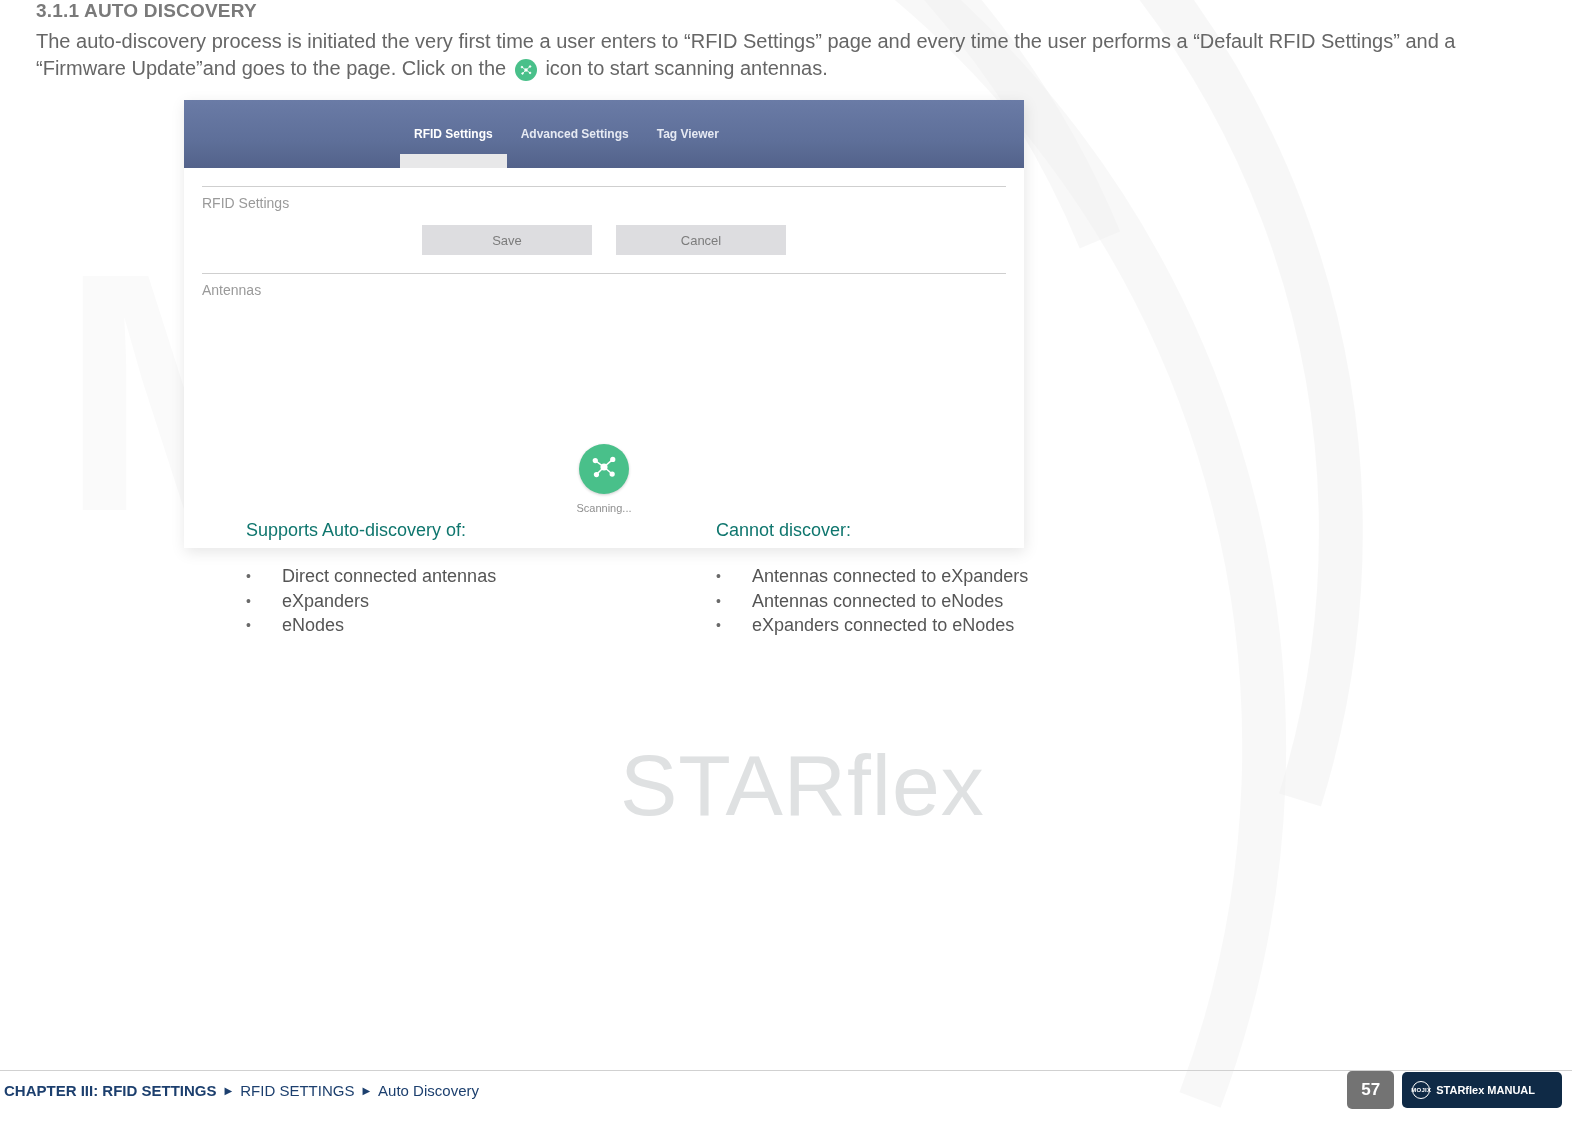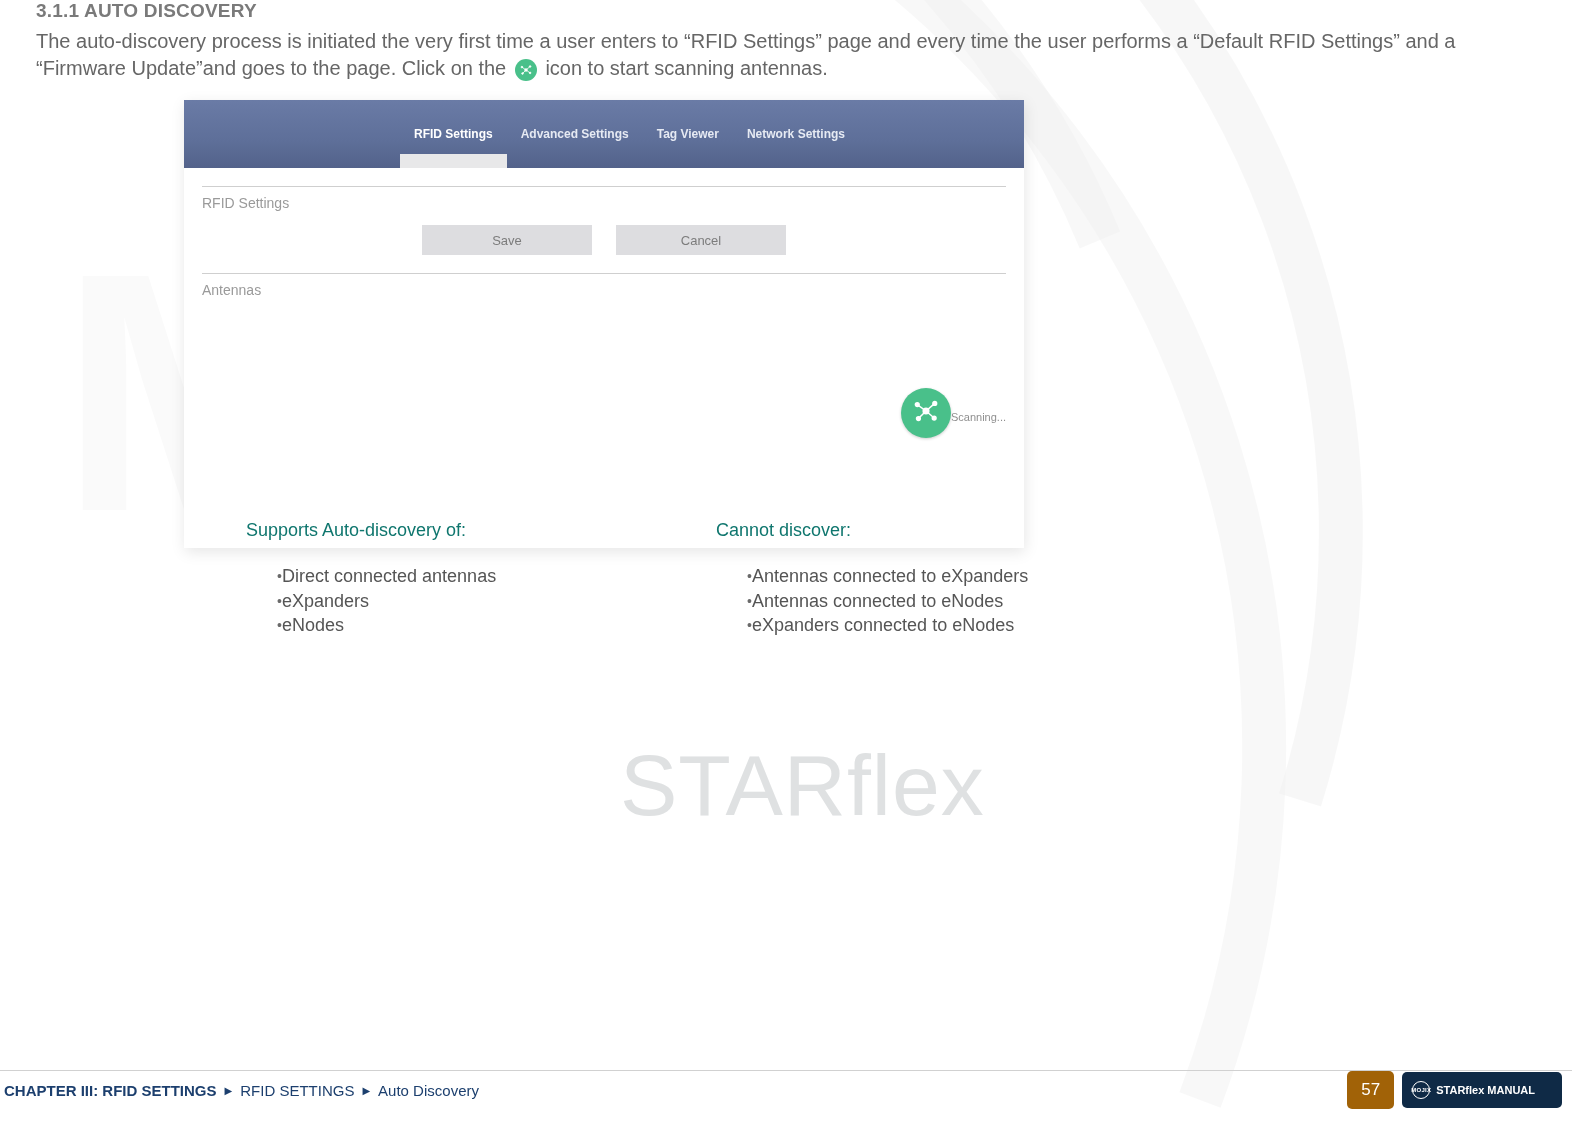--- a/index.html
+++ b/index.html
@@ -13,37 +13,37 @@
   .screenshot { position:absolute; left:184px; top:100px; width:840px; background:#fff; box-shadow:1px 4px 14px rgba(0,0,0,.10); }
   .ss-header { height:68px; background:linear-gradient(to bottom,#6a7ba6,#5e6f99 60%,#53628a); display:flex; align-items:center; padding-left:216px; gap:0; }
   .ss-tab { color:#e6eaf3; font-size:12px; font-weight:600; height:68px; display:flex; align-items:center; padding:0 14px; cursor:pointer; white-space:nowrap; }
   .ss-tab.active { color:#fff; font-weight:700; position:relative; }
   .ss-tab.active::after { content:""; position:absolute; left:0; right:0; bottom:0; height:14px; background:#e8e8e9; }
   .ss-body { padding:18px 18px 26px 18px; }
   .ss-rule { border:none; border-top:1px solid #cfcfcf; margin:0 0 8px 0; }
   .ss-label { font-size:14px; color:#9a9a9a; margin:2px 0 14px 0; }
   .ss-btnrow { display:flex; justify-content:center; gap:24px; margin-bottom:18px; }
   .ss-btn { width:170px; height:30px; background:#dddde0; color:#7c7c7c; font-size:13px; display:flex; align-items:center; justify-content:center; cursor:pointer; }
-  .scan-area { height:210px; display:flex; flex-direction:row; align-items:center; justify-content:flex-end; padding-bottom:8px; }
+  .scan-area { height:210px; display:flex; flex-direction:column; align-items:center; justify-content:flex-end; padding-bottom:8px; }
   .scan-btn { width:50px; height:50px; border-radius:50%; background:#49c08a; display:flex; align-items:center; justify-content:center; box-shadow:0 1px 3px rgba(0,0,0,.2); cursor:pointer; }
   .scan-btn svg { width:28px; height:28px; }
   .scan-text { font-size:11px; color:#8f8f8f; margin-top:8px; }
   .cols { position:absolute; left:246px; top:520px; display:flex; gap:110px; }
   .col { width:360px; }
   .col-h { font-size:18px; color:#0f766e; margin-bottom:24px; }
-  .col-item { font-size:18px; color:#555; line-height:1.25; display:flex; align-items:flex-start; margin-bottom:2px;text-align:right; }
+  .col-item { font-size:18px; color:#555; line-height:1.25; display:flex; align-items:flex-start; margin-bottom:2px; }
   .col-item::before { content:"•"; width:36px; display:inline-block; color:#6a6a6a; font-size:14px; padding-top:3px; }
   .wm-text { position:absolute; left:620px; top:705px; font-size:86px; font-weight:300; color:#dfe1e2; letter-spacing:1px; pointer-events:none;margin-top:31px; }
   .footer { position:absolute; left:0; bottom:22px; width:100%; display:flex; align-items:center; padding:0 10px 0 0; }
   .footer-rule { position:absolute; left:0; bottom:60px; width:100%; border-top:1px solid #d1d1d1; }
   .crumb { font-size:15px; color:#1c3f6e; display:flex; align-items:center; gap:8px; padding-left:4px; }
   .crumb .c1 { font-weight:700; }
   .crumb .tri { color:#1c3f6e; font-size:10px; }
   .footer-spacer { flex:1; }
-  .page-badge { background:#a16207; color:#fff; font-weight:400; font-size:17px; padding:9px 14px; border-radius:5px; margin-right:8px; }
+  .page-badge { background:#737373; color:#fff; font-weight:700; font-size:17px; padding:9px 14px; border-radius:5px; margin-right:8px; }
   .manual-badge { background:#0f2a46; color:#fff; font-size:11px; font-weight:700; padding:9px 27px 9px 10px; border-radius:5px; display:flex; align-items:center; gap:6px; }
   .manual-badge .logo { width:18px; height:18px; border:1.2px solid #fff; border-radius:50%; display:flex; align-items:center; justify-content:center; font-size:6px; letter-spacing:.3px; }
 </style>
 </head>
 <body>
 
 <div class="watermark">
   <svg width="1572" height="1131">
     <g fill="none" stroke="#000" stroke-width="44">
       <path d="M -200 -100 A 900 900 0 0 1 1300 800" opacity=".5"></path>
@@ -74,21 +74,20 @@
       </svg>
   </span>
   <span> icon to start scanning antennas.</span>
 </div>
 
 <div class="screenshot">
   <div class="ss-header">
     <div class="ss-tab active">RFID Settings</div>
     <div class="ss-tab">Advanced Settings</div>
     <div class="ss-tab">Tag Viewer</div>
-    <div class="ss-tab">Network Settings</div>
   </div>
   <div class="ss-body">
     <hr class="ss-rule">
     <div class="ss-label">RFID Settings</div>
     <div class="ss-btnrow">
       <div class="ss-btn">Save</div>
       <div class="ss-btn">Cancel</div>
     </div>
     <hr class="ss-rule">
     <div class="ss-label">Antennas</div>

